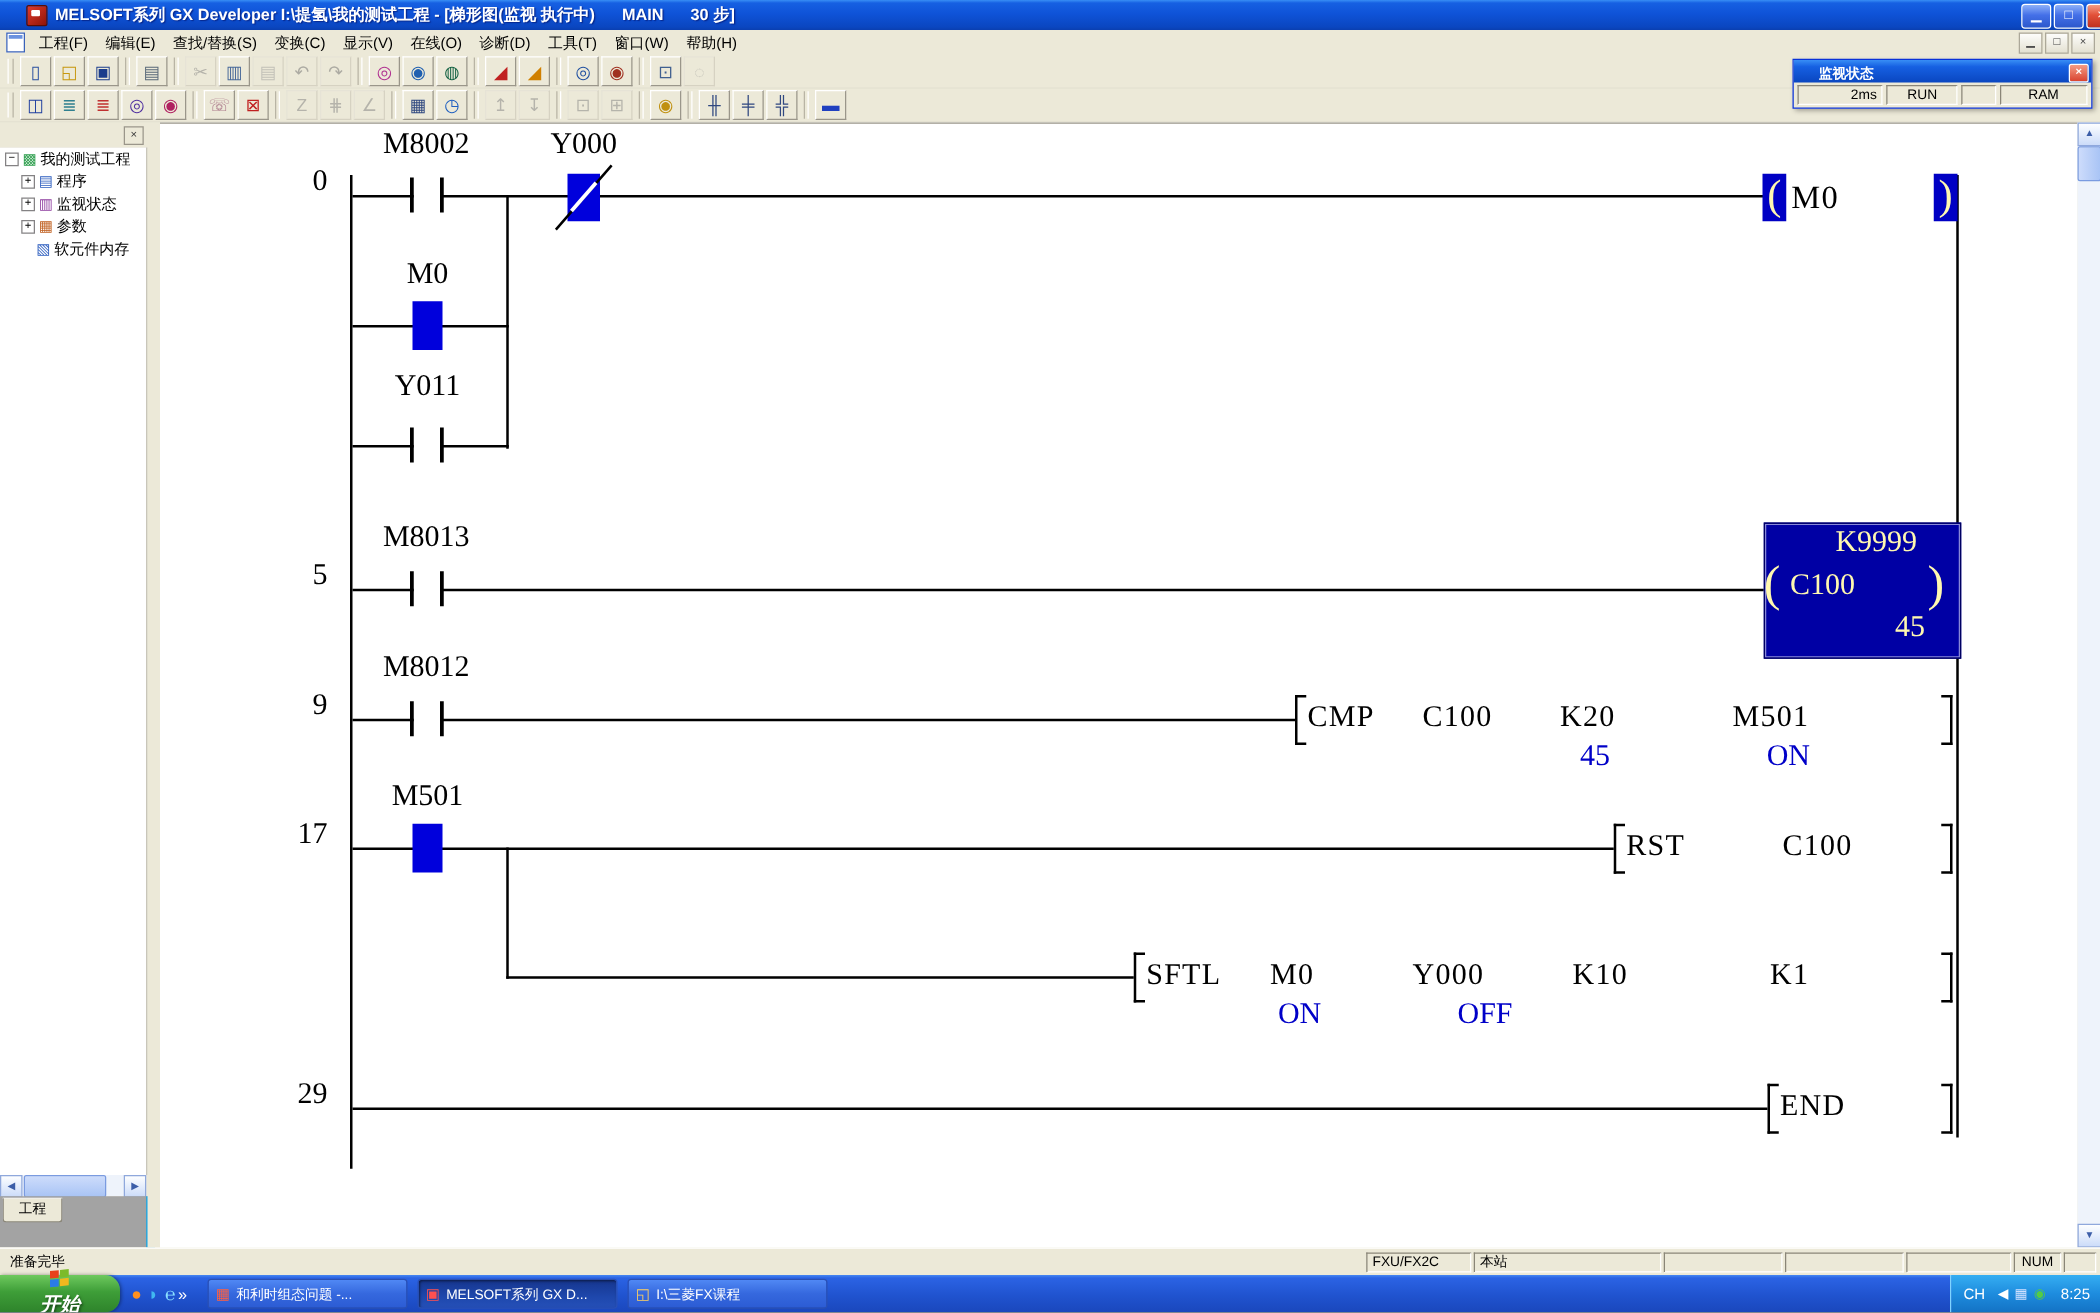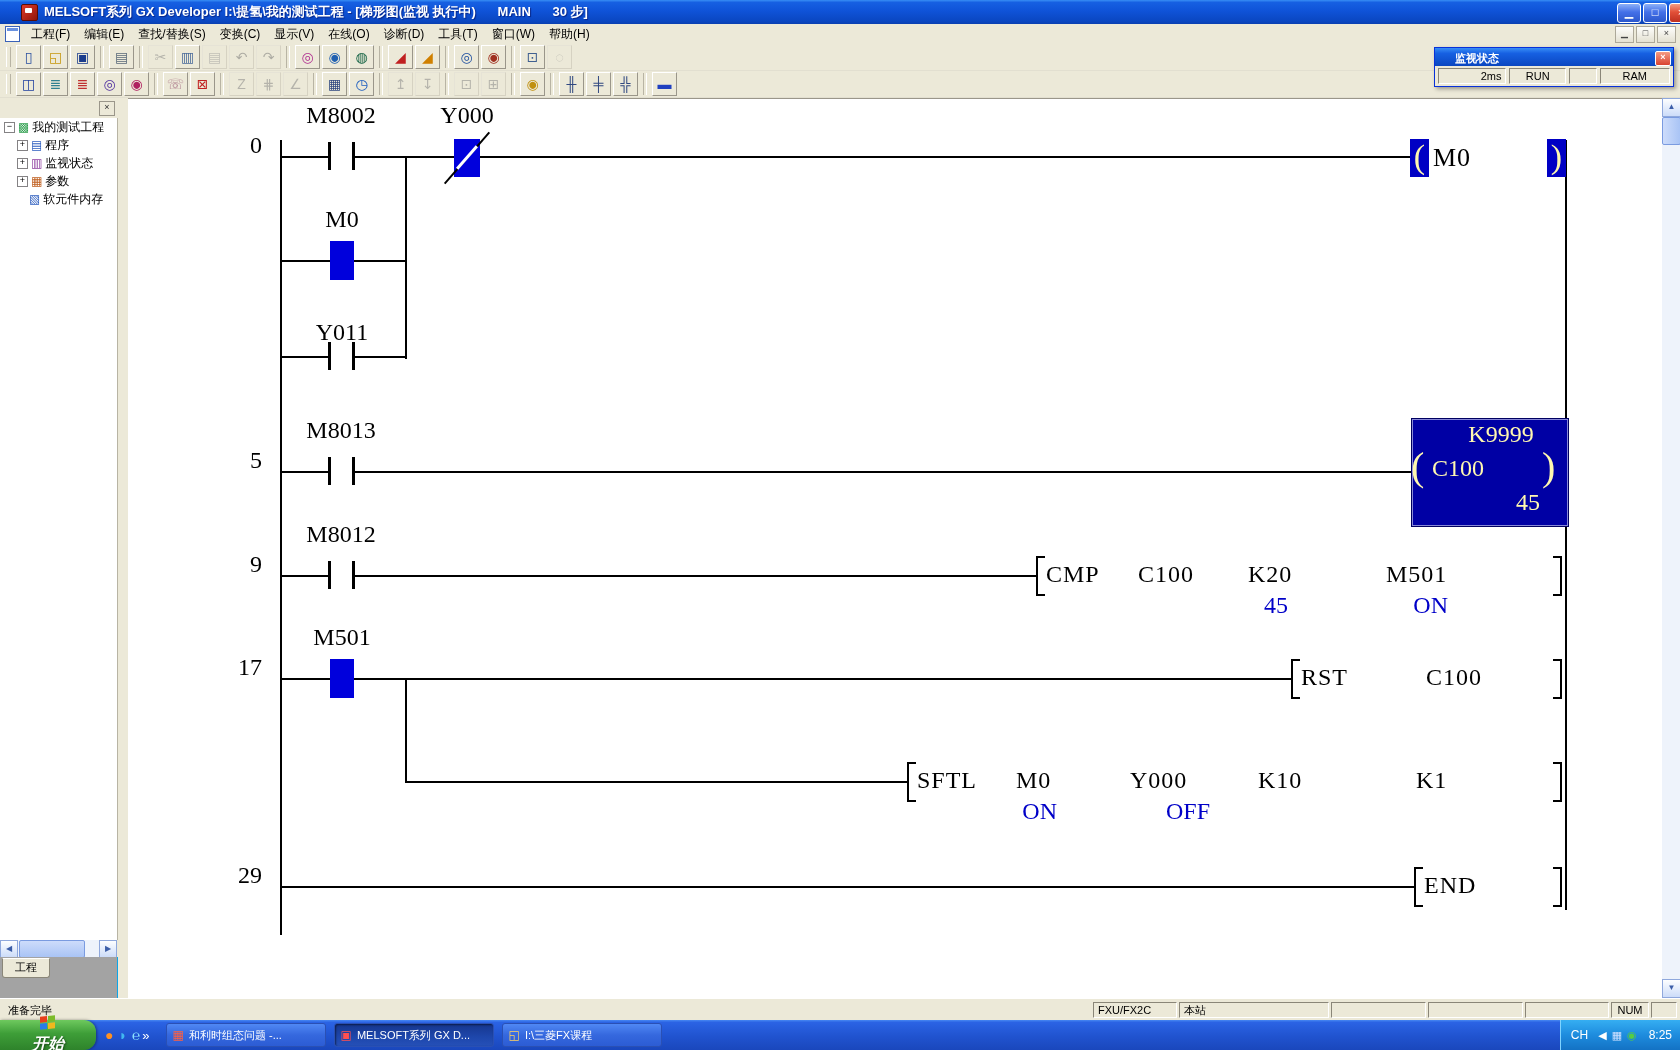--- a/index.html
+++ b/index.html
@@ -347,21 +347,21 @@
   <div class="ncblock"></div>
   <div class="sl-b"></div>
   <div class="sl-w"></div>
   <div class="lvline" style="left:405px;top:156px;height:203px;"></div>
 
   <div class="lline" style="left:282px;top:260px;width:125px;"></div>
   <div class="llab lserif" style="left:281px;top:206px;">M0</div>
   <div class="lsolid" style="left:330px;top:241px;"></div>
 
   <div class="lline" style="left:282px;top:356px;width:125px;"></div>
-  <div class="llab lserif" style="left:281px;top:319px;text-align:center;">Y011</div>
+  <div class="llab lserif" style="left:281px;top:296px;text-align:center;">Y011</div>
   <div class="lcontact" style="left:328px;top:336px;">
     <div class="gap"></div>
       <div class="bar b1"></div>
       <div class="bar b2"></div>
   </div>
 
   <div class="coilblk lserif" style="left:1410px;top:139px;">(</div>
   <div class="linstr lserif" style="left:1433px;top:143px;font-size:26px;">M0</div>
   <div class="coilblk lserif" style="left:1547px;top:139px;">)</div>
 

